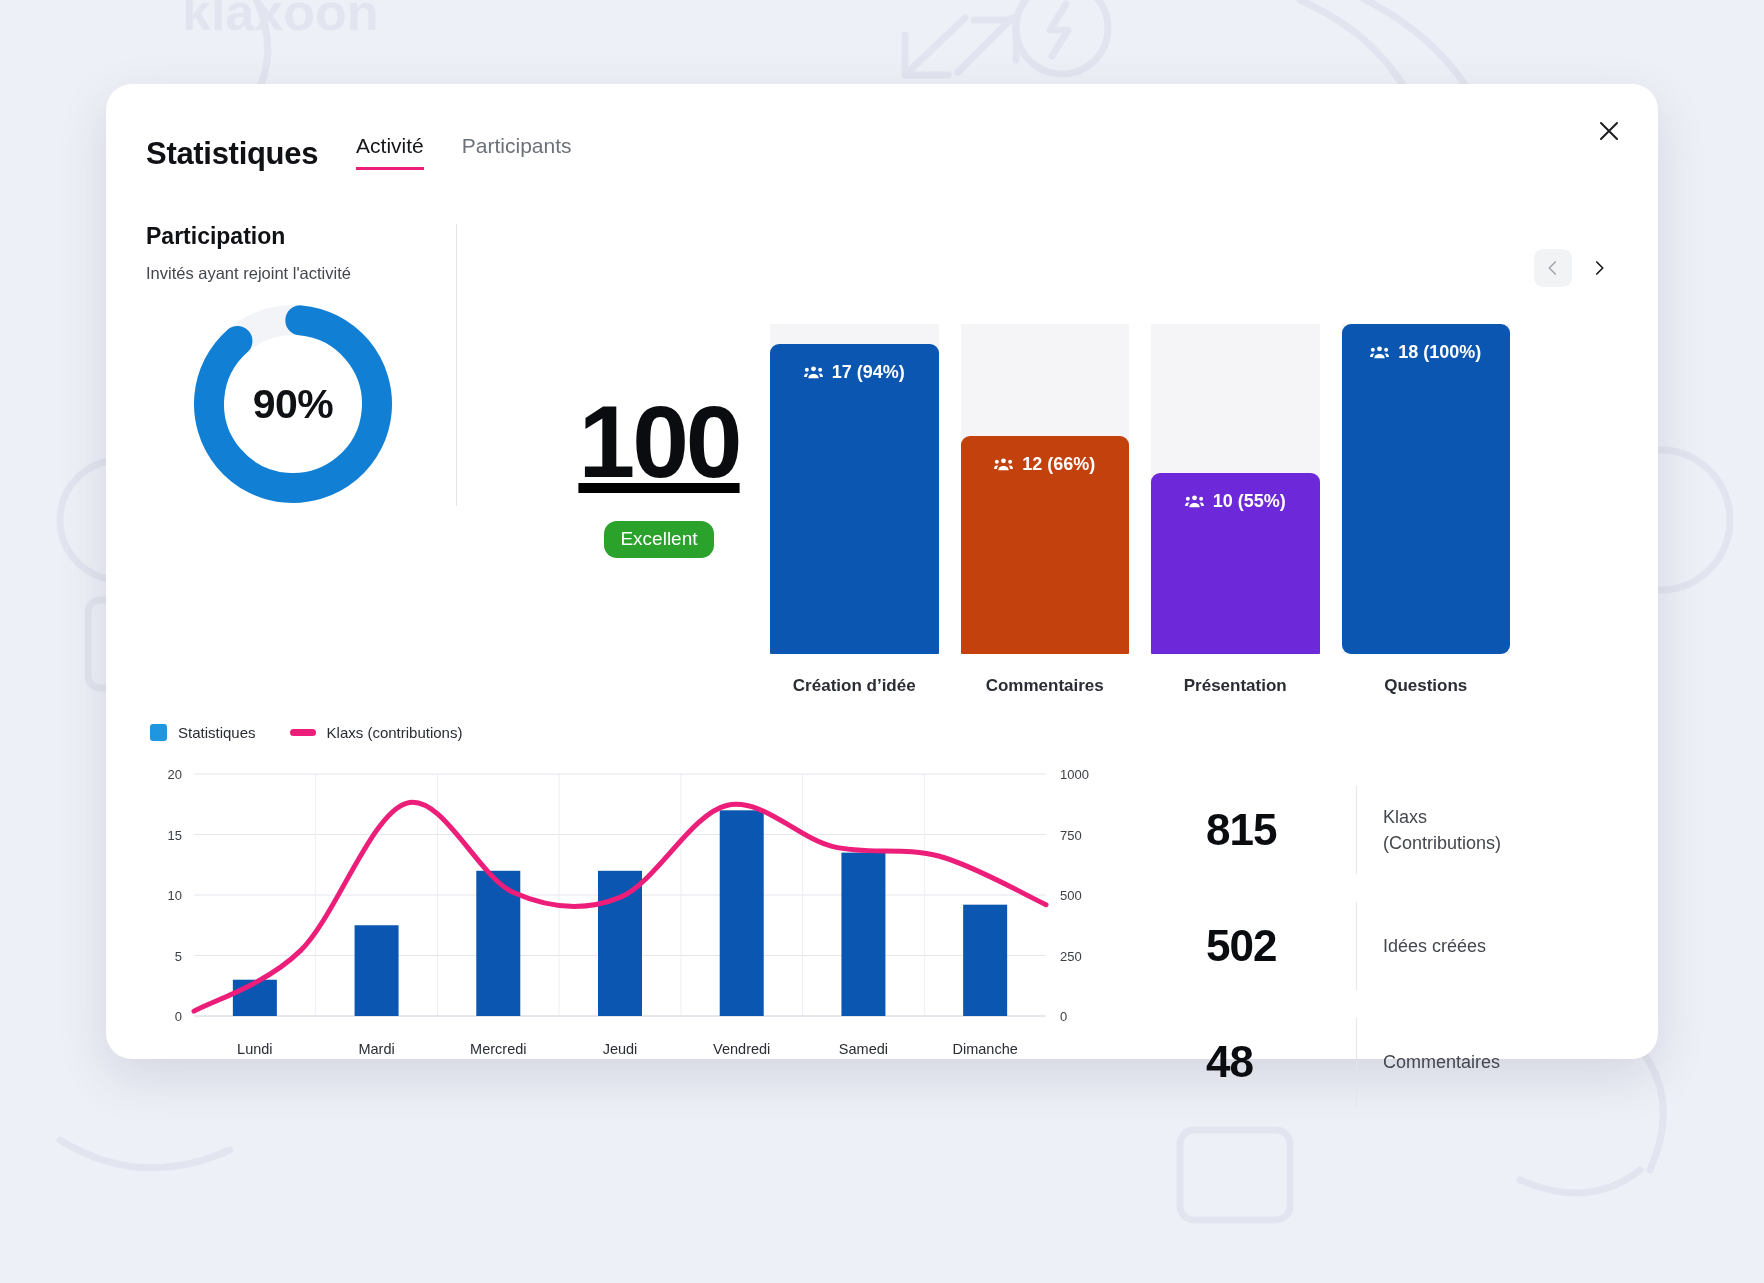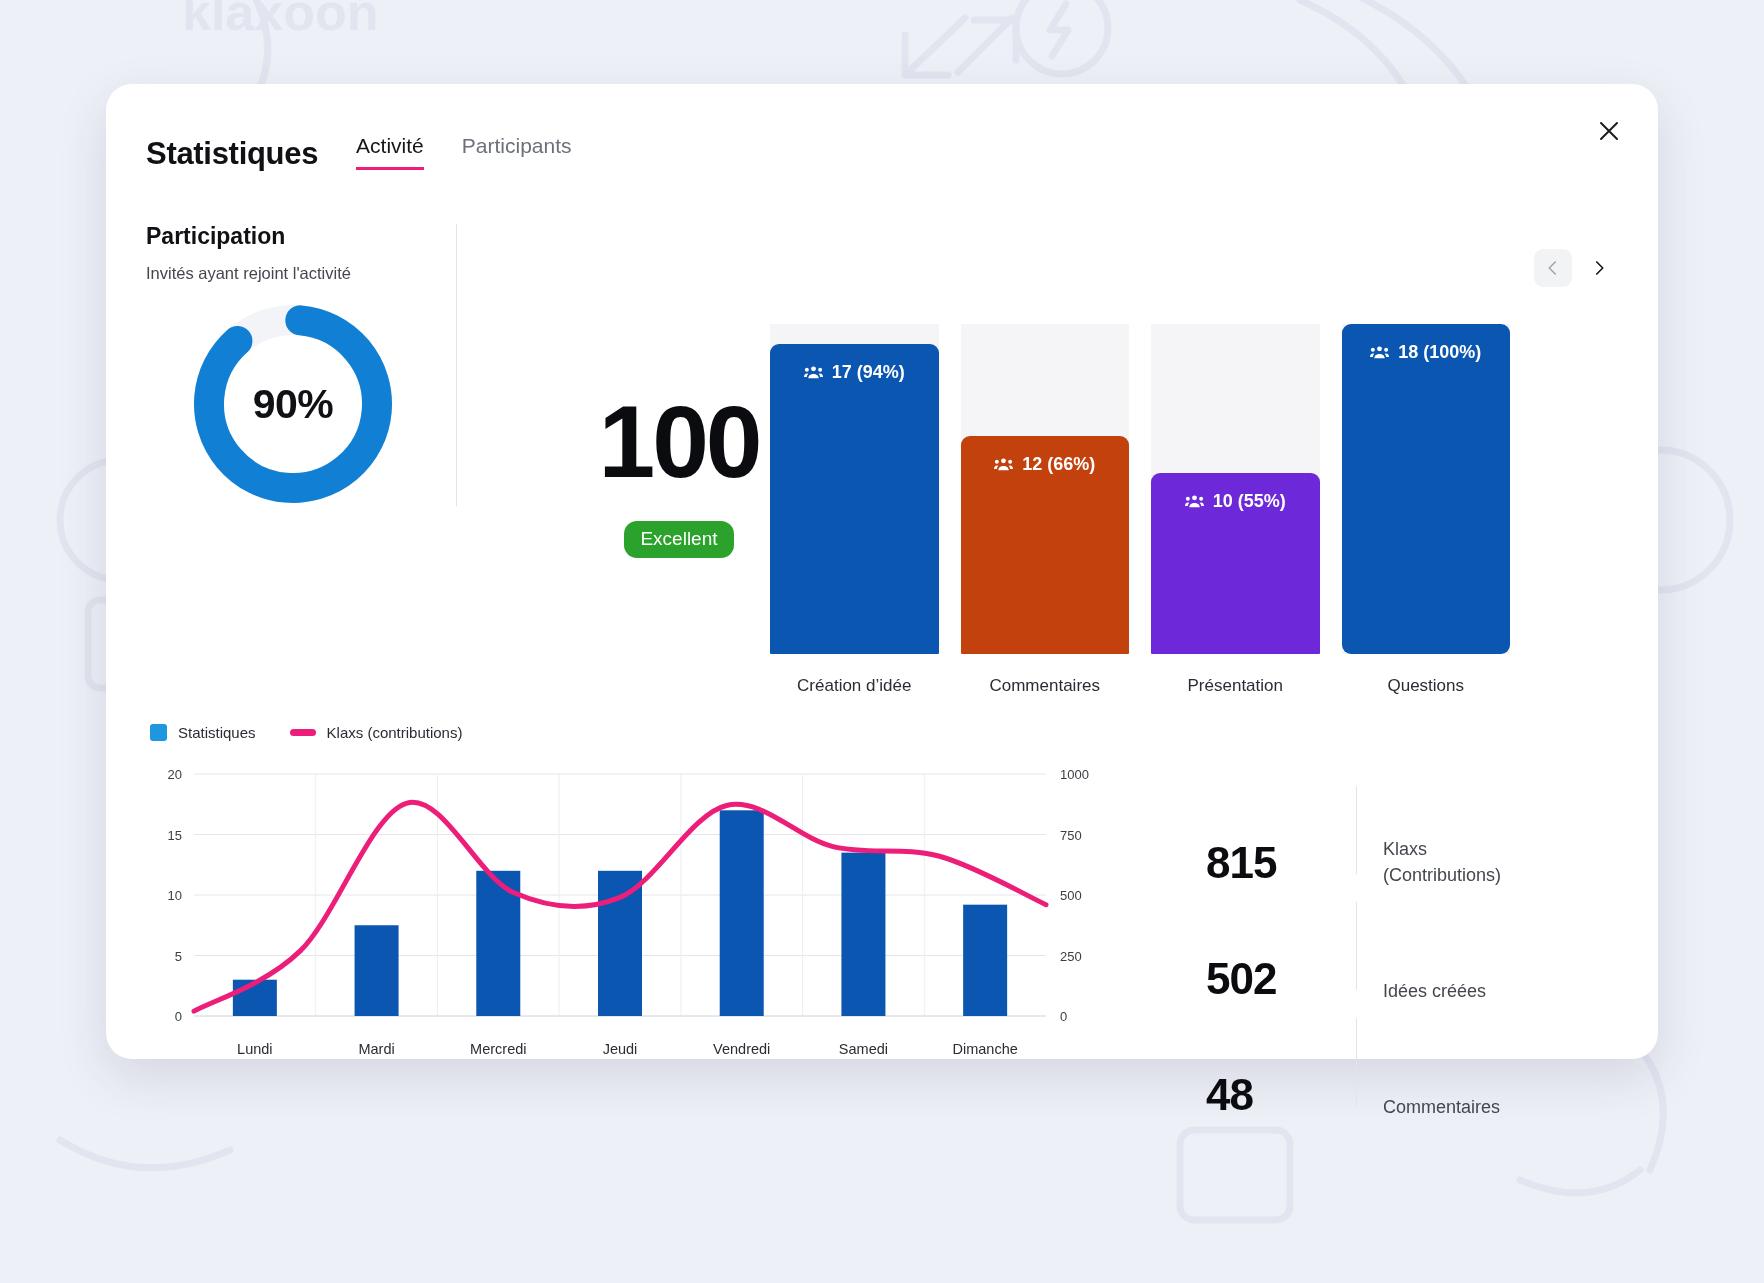--- a/index.html
+++ b/index.html
@@ -60,21 +60,21 @@
   .pager-btn.disabled { background: #f2f3f5; }
 
   
   #donut-wrap { position: absolute; left: 42px; top: 200px; width: 290px; height: 240px; }
   #donut-label {
     position: absolute; inset: 0; display: flex; align-items: center; justify-content: center;
     font-size: 41px; font-weight: bold; color: #101114; letter-spacing: -.5px;
   }
 
   
-  #score-wrap { position: absolute; left: 428px; top: 310px; width: 290px; text-align: center; }
+  #score-wrap { position: absolute; left: 408px; top: 310px; width: 290px; text-align: center; text-decoration: underline; }
   #score-value { font-size: 102px; font-weight: bold; color: #0b0c0f; line-height: .95; letter-spacing: -3px; }
   #score-badge {
     display: inline-block; margin-top: 30px;
     background: #2ba22b; color: #fff;
     font-size: 19px; padding: 7px 16px 8px; border-radius: 13px;
   }
 
   
   #ebars { position: absolute; left: 664px; top: 240px; width: 740px; }
   #ebars-row { display: flex; gap: 22px; align-items: flex-end; height: 330px; }
@@ -98,21 +98,21 @@
   #legend { display: flex; align-items: center; gap: 34px; margin-left: 4px; }
   .legend-item { display: flex; align-items: center; gap: 11px; font-size: 15px; color: #2a2d34; }
   .legend-sq { width: 17px; height: 17px; border-radius: 3px; background: #1e96e0; }
   .legend-line { width: 26px; height: 7px; border-radius: 4px; background: #ec1e79; }
 
   #combo { position: absolute; left: 0; top: 42px; width: 960px; height: 300px; }
   #combo svg { display: block; }
 
   
   #kpis { position: absolute; left: 1060px; top: 48px; width: 410px; }
-  .kpi-row { display: flex; align-items: flex-end; height: 116px; }
+  .kpi-row { display: flex; align-items: center; height: 116px; }
   .kpi-value { width: 150px; font-size: 44px; font-weight: bold; color: #0b0c0f; letter-spacing: -1px; }
   .kpi-sep { width: 1px; align-self: stretch; background: #e2e4ea; margin: 14px 0; }
   .kpi-label { font-size: 18px; color: #44474e; padding-left: 26px; line-height: 1.45; }
 </style>
 </head>
 <body>
 
 <div id="backdrop">
   <svg viewBox="0 0 1764 1283" preserveAspectRatio="none" aria-hidden="true">
     <rect width="1764" height="1283" fill="#eef0f7"></rect>
@@ -254,21 +254,21 @@
                   <path d="M0 14.6 c0-2.8 1.7-4.3 3.9-4.3 l1.6 .2 c-1.2 1.1-1.8 2.5-1.9 4.1 z" fill="#fff"></path>
                   <circle cx="20.4" cy="5.6" r="2.5" fill="#fff"></circle>
                   <path d="M24 14.6 c0-2.8-1.7-4.3-3.9-4.3 l-1.6 .2 c1.2 1.1 1.8 2.5 1.9 4.1 z" fill="#fff"></path>
                 </svg>
                 <span>18 (100%)</span>
               </span>
             </div>
           </div>
         </div>
       </div>
-    <div id="ebars-cats" style="display:flex; gap:22px;">
+    <div id="ebars-cats" style="display:flex; gap:22px;font-weight:bold;">
         <div class="ebar-cat" style="flex: 1 1 0%;">Création d’idée</div>
         <div class="ebar-cat" style="flex: 1 1 0%;">Commentaires</div>
         <div class="ebar-cat" style="flex: 1 1 0%;">Présentation</div>
         <div class="ebar-cat" style="flex: 1 1 0%;">Questions</div>
       </div>
   </div>
 
   <div id="bottom">
     <div id="legend">
       <div class="legend-item">

